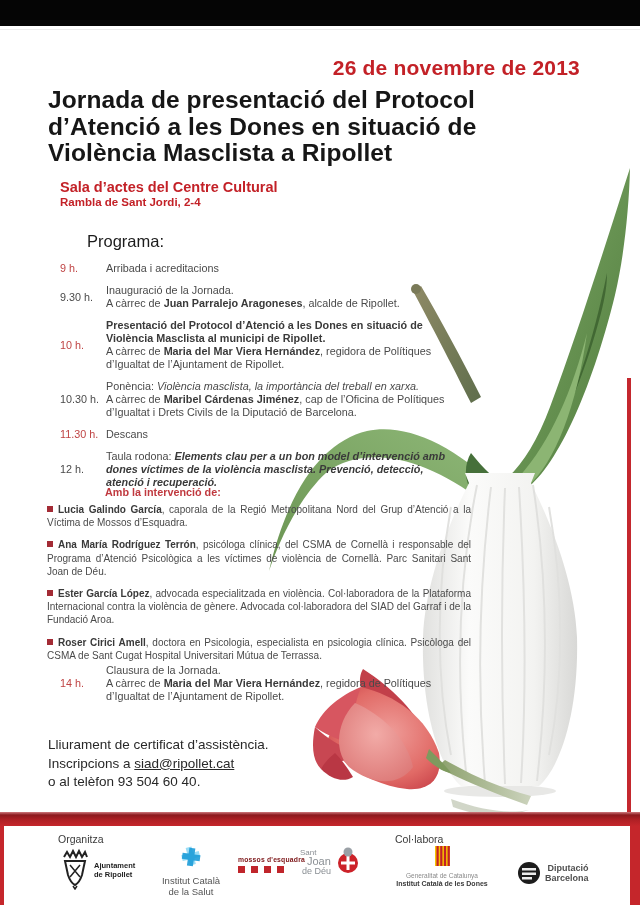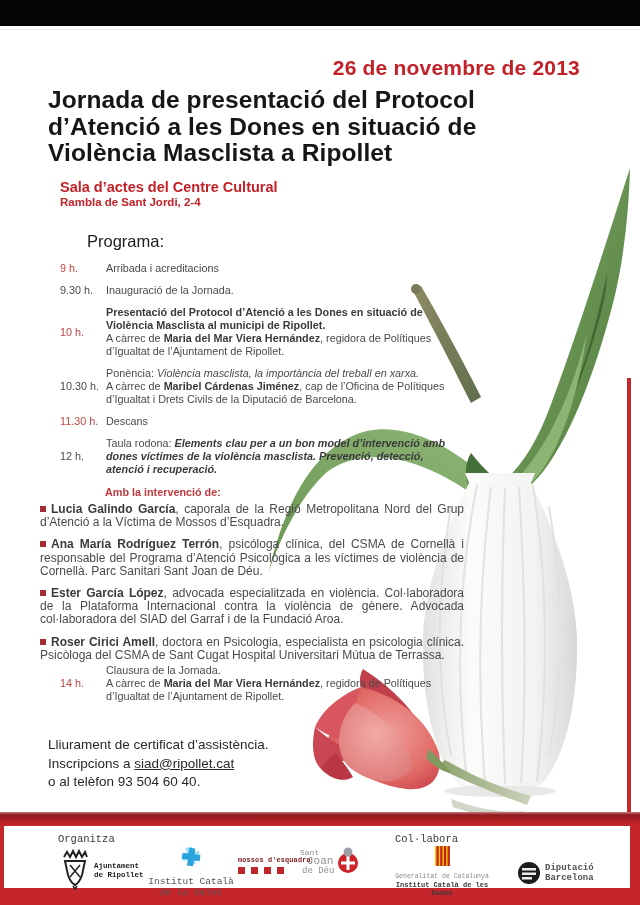--- a/index.html
+++ b/index.html
@@ -17,32 +17,32 @@
   .program-heading{left:62px;top:232px;font-size:16.5px;color:#1c1c1c;margin-left:25px;}
   .schedule{left:60px;top:262px;width:422px;font-size:10.8px;color:#4a4a4a;}
   .sched-row{display:flex;margin-bottom:9px;align-items:center;}
   .sched-time{width:46px;flex:none;line-height:13px;color:#4a4a4a;}
   .sched-time.red{color:#bf4343;}
   .sched-lines{flex:1;}
   .sched-line{line-height:13px;min-height:13px;}
   .b{font-weight:bold;color:#3a3a3a;}
   .i{font-style:italic;}
   .intervention{left:105px;top:486px;font-size:10.8px;font-weight:bold;color:#c0393f;}
-  .speakers{left:40px;top:503px;width:424px;font-size:12px;line-height:13.2px;color:#4a4a4a;}
+  .speakers{left:47px;top:503px;width:424px;font-size:10px;line-height:13.2px;color:#4a4a4a;}
   .speaker{text-align:justify;margin-bottom:9px;}
   .bullet{display:inline-block;width:6px;height:6px;background:#a32b35;margin-right:5px;vertical-align:1px;}
   .closing{left:60px;top:664px;width:422px;font-size:10.8px;color:#4a4a4a;}
   .contact{left:48px;top:736px;font-size:13.5px;line-height:18.5px;color:#282828;}
   .email{text-decoration:underline;}
   .right-red-line{position:absolute;left:627px;top:378px;width:4px;height:437px;background:#c4282e;z-index:1;}
   .plant{position:absolute;left:255px;top:155px;z-index:1;}
   
   .footer-band{position:absolute;left:0;top:812px;width:640px;height:93px;z-index:3;
     background:linear-gradient(180deg,#cf7a7e 0px,#8c191d 3px,#b02025 8px,#c5262b 14px,#c5262b 100%);}
-  .footer-white{position:absolute;left:4px;top:826px;width:626px;height:62px;background:#ffffff;z-index:4;font-family:Liberation Mono, monospace;}
+  .footer-white{position:absolute;left:4px;top:826px;width:626px;height:80px;background:#ffffff;z-index:4;}
   .fw-abs{position:absolute;}
   .org-label,.col-label{font-size:10.5px;color:#3a3a3a;}
   .org-label{left:54px;top:7px;}
   .col-label{left:391px;top:7px;}
   .aj-text{left:90px;top:36px;font-size:7.5px;line-height:8.5px;font-weight:bold;color:#1d1d1d;}
   .ics{left:144px;top:20px;width:86px;text-align:center;}
   .ics-text{font-size:9.5px;line-height:10.5px;color:#555;margin-top:2px;}
   .mossos{left:234px;top:30px;}
   .mossos-label{font-size:6.8px;font-weight:bold;color:#7b1416;letter-spacing:0.2px;}
   .mossos-squares{margin-top:3px;display:flex;gap:6px;}
@@ -153,20 +153,21 @@
       <div class="sched-row">
         <div class="sched-time red">9 h.</div>
         <div class="sched-lines">
           <div class="sched-line"><span>Arribada i acreditacions</span></div>
         </div>
       </div>
       <div class="sched-row">
         <div class="sched-time">9.30 h.</div>
         <div class="sched-lines">
           <div class="sched-line"><span>Inauguració de la Jornada.</span></div>
+          <div class="sched-line"><span>A càrrec de </span><span class="b ">Juan Parralejo Aragoneses</span><span>, alcalde de Ripollet.</span></div>
         </div>
       </div>
       <div class="sched-row">
         <div class="sched-time red">10 h.</div>
         <div class="sched-lines">
           <div class="sched-line"><span class="b ">Presentació del Protocol d’Atenció a les Dones en situació de</span></div>
           <div class="sched-line"><span class="b ">Violència Masclista al municipi de Ripollet.</span></div>
           <div class="sched-line"><span>A càrrec de </span><span class="b ">Maria del Mar Viera Hernández</span><span>, regidora de Polítiques</span></div>
           <div class="sched-line"><span>d’Igualtat de l’Ajuntament de Ripollet.</span></div>
         </div>

